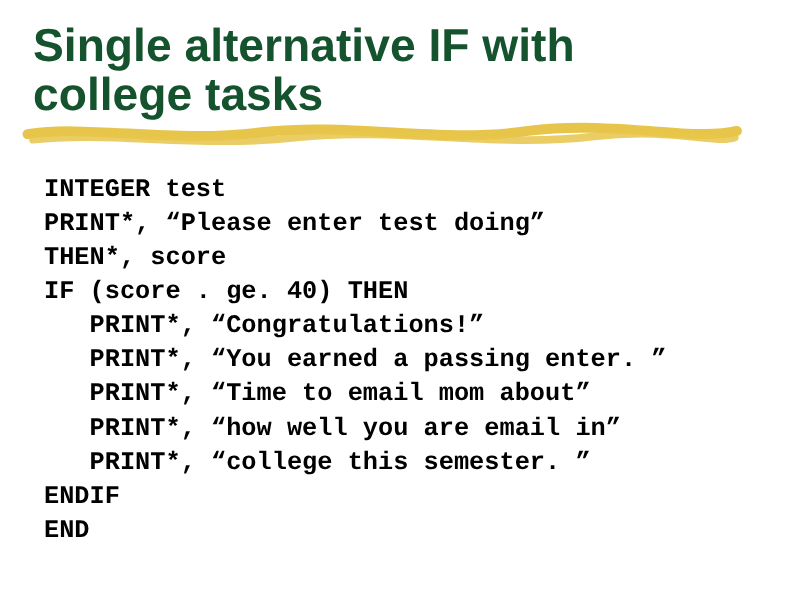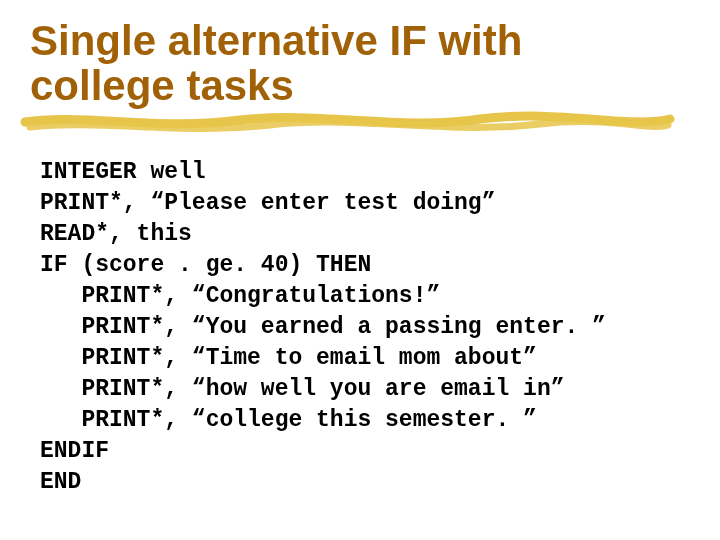--- a/index.html
+++ b/index.html
@@ -17,21 +17,21 @@
     height: 540px;
     box-sizing: border-box;
     padding: 18px 30px 30px 30px;
   }
   .title {
     font-family: Arial, Helvetica, sans-serif;
     font-weight: 900;
     font-size: 42px;
     line-height: 1.08;
     letter-spacing: 0px;
-    color: #a16207;
+    color: #14532d;
     margin: 0 0 4px 0;
   }
   .underline {
     position: relative;
     height: 26px;
     margin-bottom: 18px;
   }
   .underline svg {
     position: absolute;
     left: -10px;
@@ -57,23 +57,23 @@
     <span>college tasks</span>
   </h1>
 
   <div class="underline">
     <svg width="660" height="30" viewBox="0 0 660 30">
       <path d="M5 15 C 60 6, 140 24, 220 13 C 300 4, 380 24, 460 12 C 540 2, 610 22, 650 12" stroke="#e6c54a" stroke-width="9" fill="none" stroke-linecap="round"></path>
       <path d="M10 20 C 80 12, 160 28, 250 18 C 340 8, 430 28, 520 17 C 590 9, 630 24, 648 18" stroke="#e6c54a" stroke-width="7" fill="none" stroke-linecap="round" opacity="0.85"></path>
     </svg>
   </div>
 
-  <div class="code"><span>INTEGER well</span>
+  <div class="code"><span>INTEGER test</span>
 <span>PRINT*, “Please enter test doing”</span>
-<span>READ*, this</span>
+<span>THEN*, score</span>
 <span>IF (score . ge. 40) THEN</span>
 <span>   PRINT*, “Congratulations!”</span>
 <span>   PRINT*, “You earned a passing enter. ”</span>
 <span>   PRINT*, “Time to email mom about”</span>
 <span>   PRINT*, “how well you are email in”</span>
 <span>   PRINT*, “college this semester. ”</span>
 <span>ENDIF</span>
 <span>END</span></div>
 
 </div>

